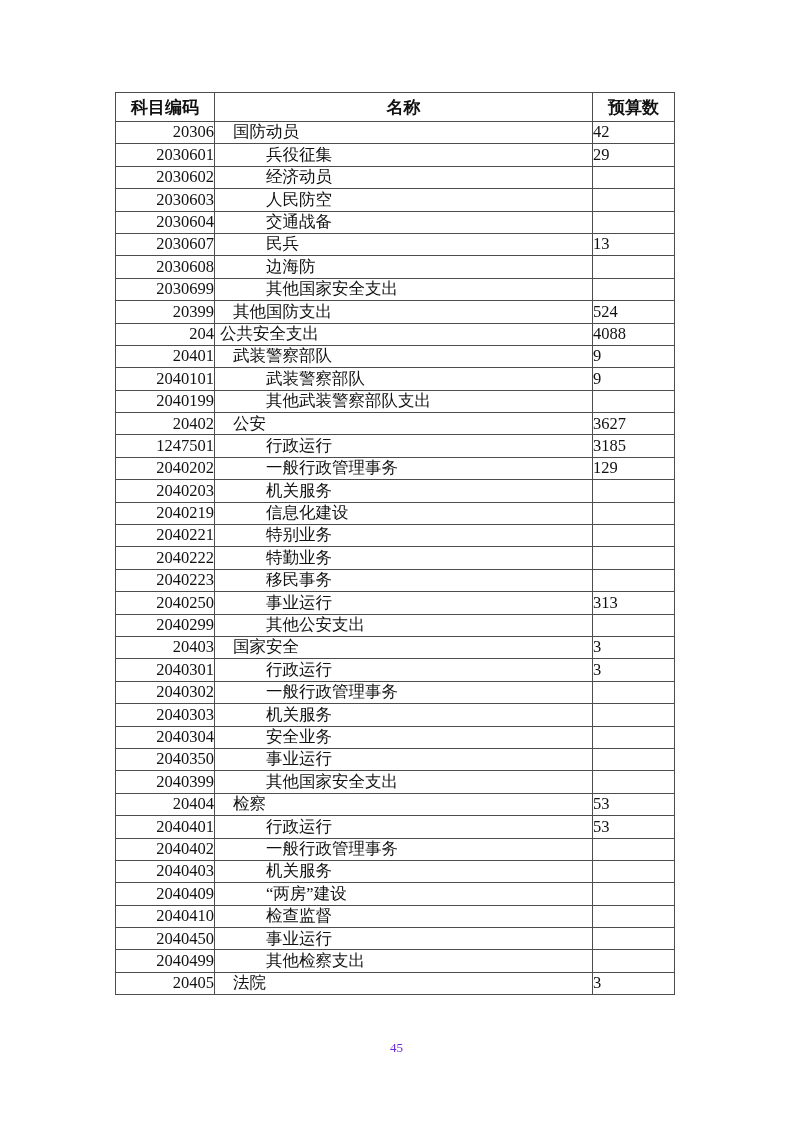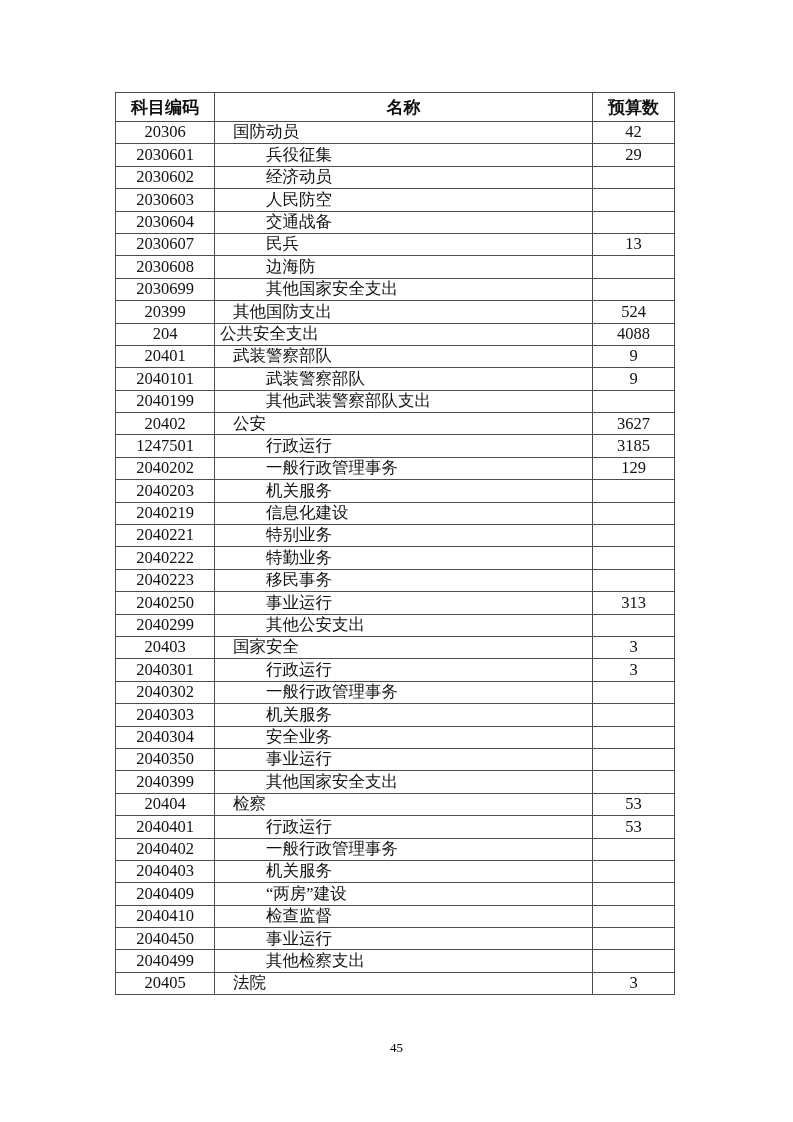--- a/index.html
+++ b/index.html
@@ -39,39 +39,39 @@
     white-space: nowrap;
   }
   table.budget-table thead tr { height: 29px; }
   table.budget-table tbody tr { height: 22.4px; }
   table.budget-table th {
     font-weight: bold;
     text-align: center;
     font-size: 17px;
   }
   td.code {
-    text-align: center;
+    text-align: right;
     padding-left: 3px;
   }
   td.name { text-align: left; }
   td.name.lvl1 { padding-left: 5px; }
   td.name.lvl2 { padding-left: 18px; }
   td.name.lvl3 { padding-left: 51px; }
   td.budget {
-    text-align: center;
+    text-align: left;
     padding-right: 2px;
   }
   .page-footer {
     position: absolute;
     top: 1040px;
     left: 0;
     width: 793px;
     text-align: center;
     font-size: 13px;
-    color: #000000;
+    color: #6d28d9;
   }
 </style>
 </head>
 <body>
 
 <div class="budget-table-wrap">
   <table class="budget-table">
     <colgroup>
       <col class="col-code">
       <col class="col-name">

